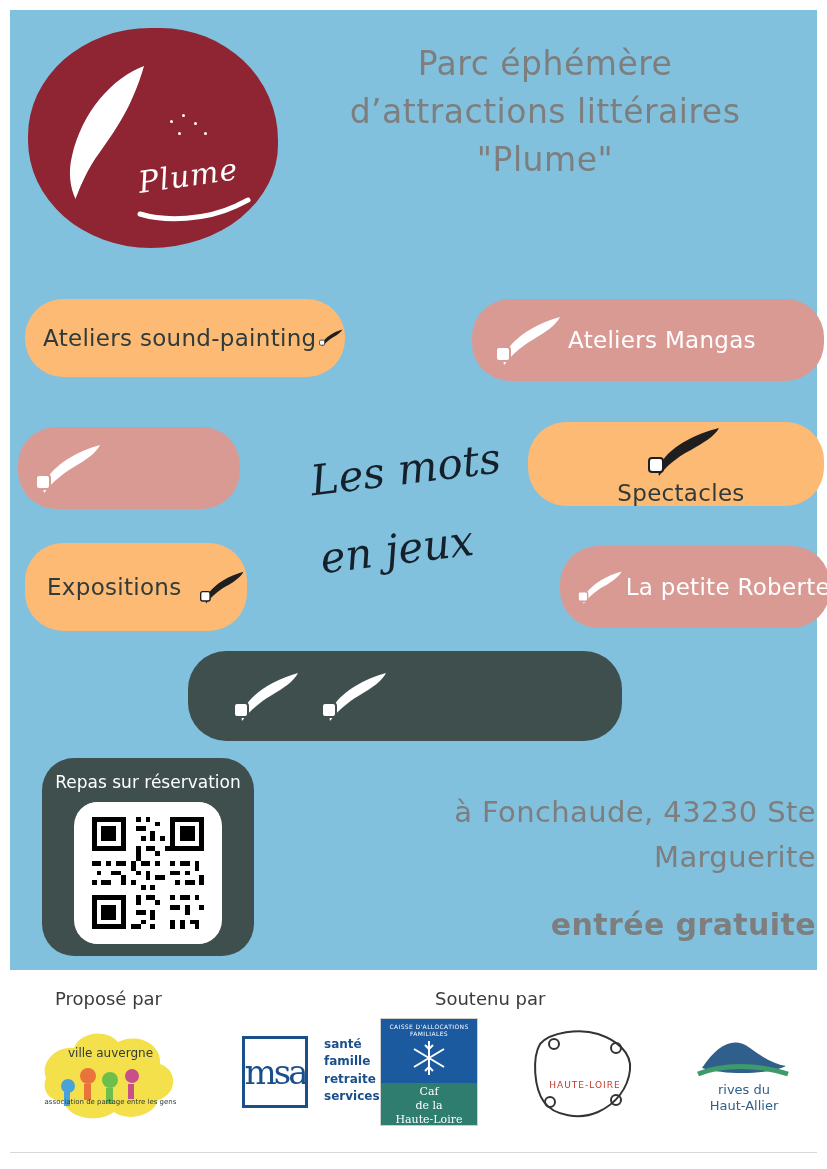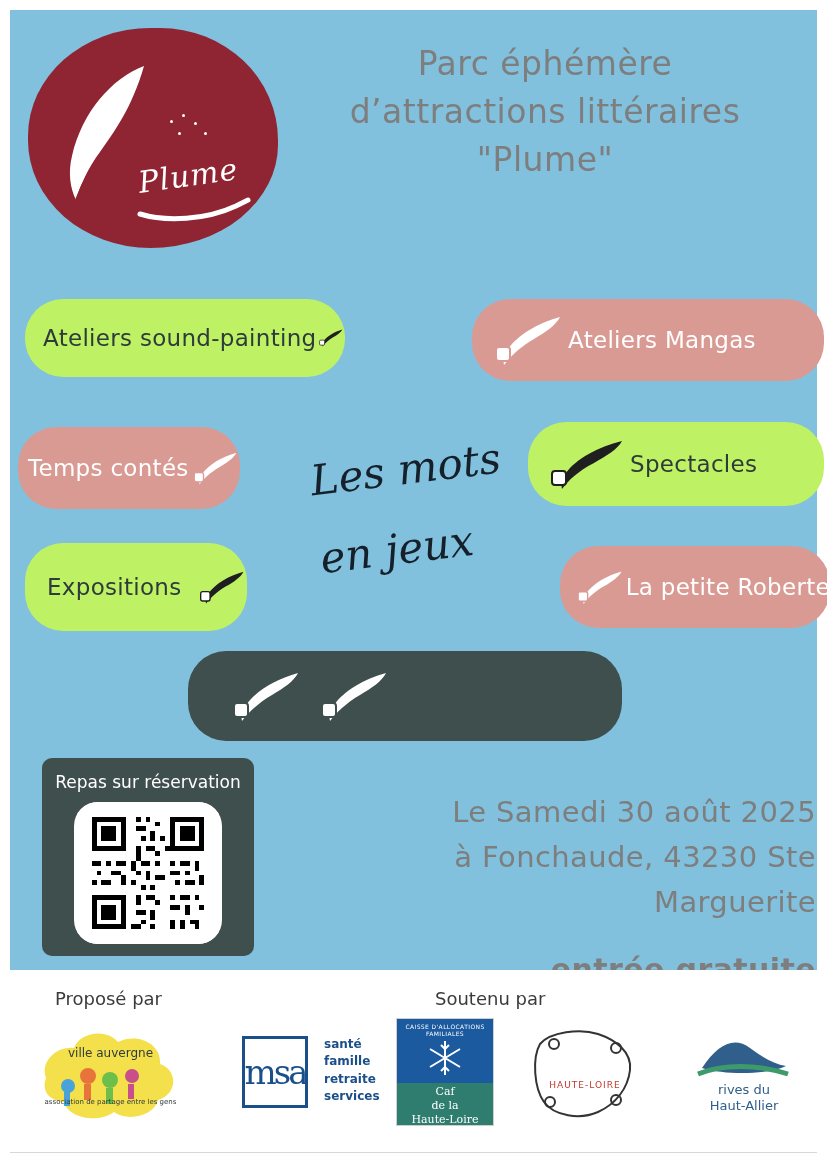--- a/index.html
+++ b/index.html
@@ -91,30 +91,30 @@
     display: flex;
     align-items: center;
     box-sizing: border-box;
   }
   .pill-label {
     font-family: "DejaVu Sans", sans-serif;
     font-size: 23px;
     letter-spacing: 0.3px;
     white-space: nowrap;
   }
-  .yellow { background: #bef264; }
+  .yellow { background: #fdba74; }
   .pink   { background: #d99a94; }
   .dark   { background: #3f4f4d; }
   .txt-dark  { color: #2f3b3a; }
   .txt-white { color: #ffffff; }
 
   .pill-sound   { left: 15px;  top: 289px; width: 320px; height: 78px; padding-left: 18px; }
   .pill-mangas  { left: 462px; top: 289px; width: 352px; height: 82px; padding-left: 10px; }
   .pill-temps   { left: 8px;   top: 417px; width: 222px; height: 82px; padding-left: 10px; }
-  .pill-spect   { left: 518px; top: 412px; width: 296px; height: 84px; padding-left: 10px; }
+  .pill-spect   { left: 518px; top: 412px; width: 296px; height: 84px; padding-left: 10px; flex-direction: column; }
   .pill-expos   { left: 15px;  top: 533px; width: 222px; height: 88px; padding-left: 22px; gap: 12px; }
   .pill-roberte { left: 550px; top: 536px; width: 270px; height: 82px; padding-left: 10px; }
   .pill-repas   { left: 178px; top: 641px; width: 434px; height: 90px; padding-left: 30px; }
 
   
   .center-script {
     position: absolute;
     left: 290px;
     top: 405px;
     width: 230px;
@@ -136,21 +136,21 @@
     transform: rotate(-7deg);
   }
   
   .qr-card {
     position: absolute;
     left: 32px;
     top: 748px;
     width: 212px;
     height: 198px;
     background: #3f4f4d;
-    border-radius: 10px;
+    border-radius: 32px;
   }
   .qr-title {
     position: absolute;
     left: 0; top: 14px;
     width: 212px;
     text-align: center;
     color: #ffffff;
     font-family: "DejaVu Sans", sans-serif;
     font-size: 17px;
   }
@@ -200,21 +200,21 @@
   }
   .h-propose { left: 45px;  top: 18px; }
   .h-soutenu { left: 425px; top: 18px; }
 
   .logo-slot {
     position: absolute;
     box-sizing: border-box;
   }
   .slot-villeauvergne { left: 18px;  top: 48px; width: 165px; height: 112px; }
   .slot-msa          { left: 232px; top: 58px; width: 132px; height: 92px; }
-  .slot-caf          { left: 380px; top: 48px; width: 108px; height: 112px; }
+  .slot-caf          { left: 364px; top: 48px; width: 108px; height: 112px; }
   .slot-reaap        { left: 510px; top: 48px; width: 130px; height: 110px; }
   .slot-rives        { left: 678px; top: 60px; width: 112px; height: 86px; }
   .msa-block {
     position: absolute;
     left: 0; top: 8px;
     width: 60px; height: 66px;
     border: 3px solid #1a4f8a;
     color: #1a4f8a;
     font-family: "DejaVu Serif", serif;
     font-size: 34px;
@@ -367,21 +367,20 @@
 
   <div class="pill pink pill-mangas">
     <svg width="86" height="58" viewBox="0 0 86 58">
       <path d="M78 6 C56 12 36 24 26 38 C22 44 21 50 22 54 C28 46 38 36 52 28 C64 21 74 14 78 6 Z" fill="#ffffff"></path>
       <rect x="14" y="36" width="14" height="14" rx="3" fill="#ffffff" stroke="#d99a94" stroke-width="2"></rect>
     </svg>
     <span class="pill-label txt-white">Ateliers Mangas</span>
   </div>
 
   <div class="pill pink pill-temps">
-    <span class="pill-label txt-white">Temps contés</span>
     <svg width="78" height="58" viewBox="0 0 78 58">
       <path d="M72 6 C50 12 30 24 20 38 C16 44 15 50 16 54 C22 46 32 36 46 28 C58 21 68 14 72 6 Z" fill="#ffffff"></path>
       <rect x="8" y="36" width="14" height="14" rx="3" fill="#ffffff" stroke="#d99a94" stroke-width="2"></rect>
     </svg>
   </div>
 
   <div class="pill yellow pill-spect">
     <svg width="92" height="58" viewBox="0 0 92 58">
       <path d="M84 6 C60 12 38 24 28 38 C24 44 23 50 24 54 C30 46 40 36 56 28 C68 21 80 14 84 6 Z" fill="#1f1f1f"></path>
       <rect x="14" y="36" width="14" height="14" rx="3" fill="#ffffff" stroke="#1f1f1f" stroke-width="2"></rect>
@@ -491,21 +490,20 @@
             <rect x="24" y="25" width="1" height="1"></rect>
           <rect x="12" y="11" width="1" height="1"></rect>
             <rect x="17" y="7" width="1" height="1"></rect>
             <rect x="18" y="9" width="1" height="1"></rect>
         </g>
       </svg>
     </div>
   </div>
 
   <div class="event-info">
-    <div>Le Samedi 30 août 2025</div>
     <div>à Fonchaude, 43230 Ste Marguerite</div>
     <div class="free">entrée gratuite</div>
   </div>
 
   <div class="footer">
     <div class="footer-heading h-propose">Proposé par</div>
     <div class="footer-heading h-soutenu">Soutenu par</div>
 
     <div class="logo-slot slot-villeauvergne">
       <svg width="165" height="112" viewBox="0 0 165 112">

